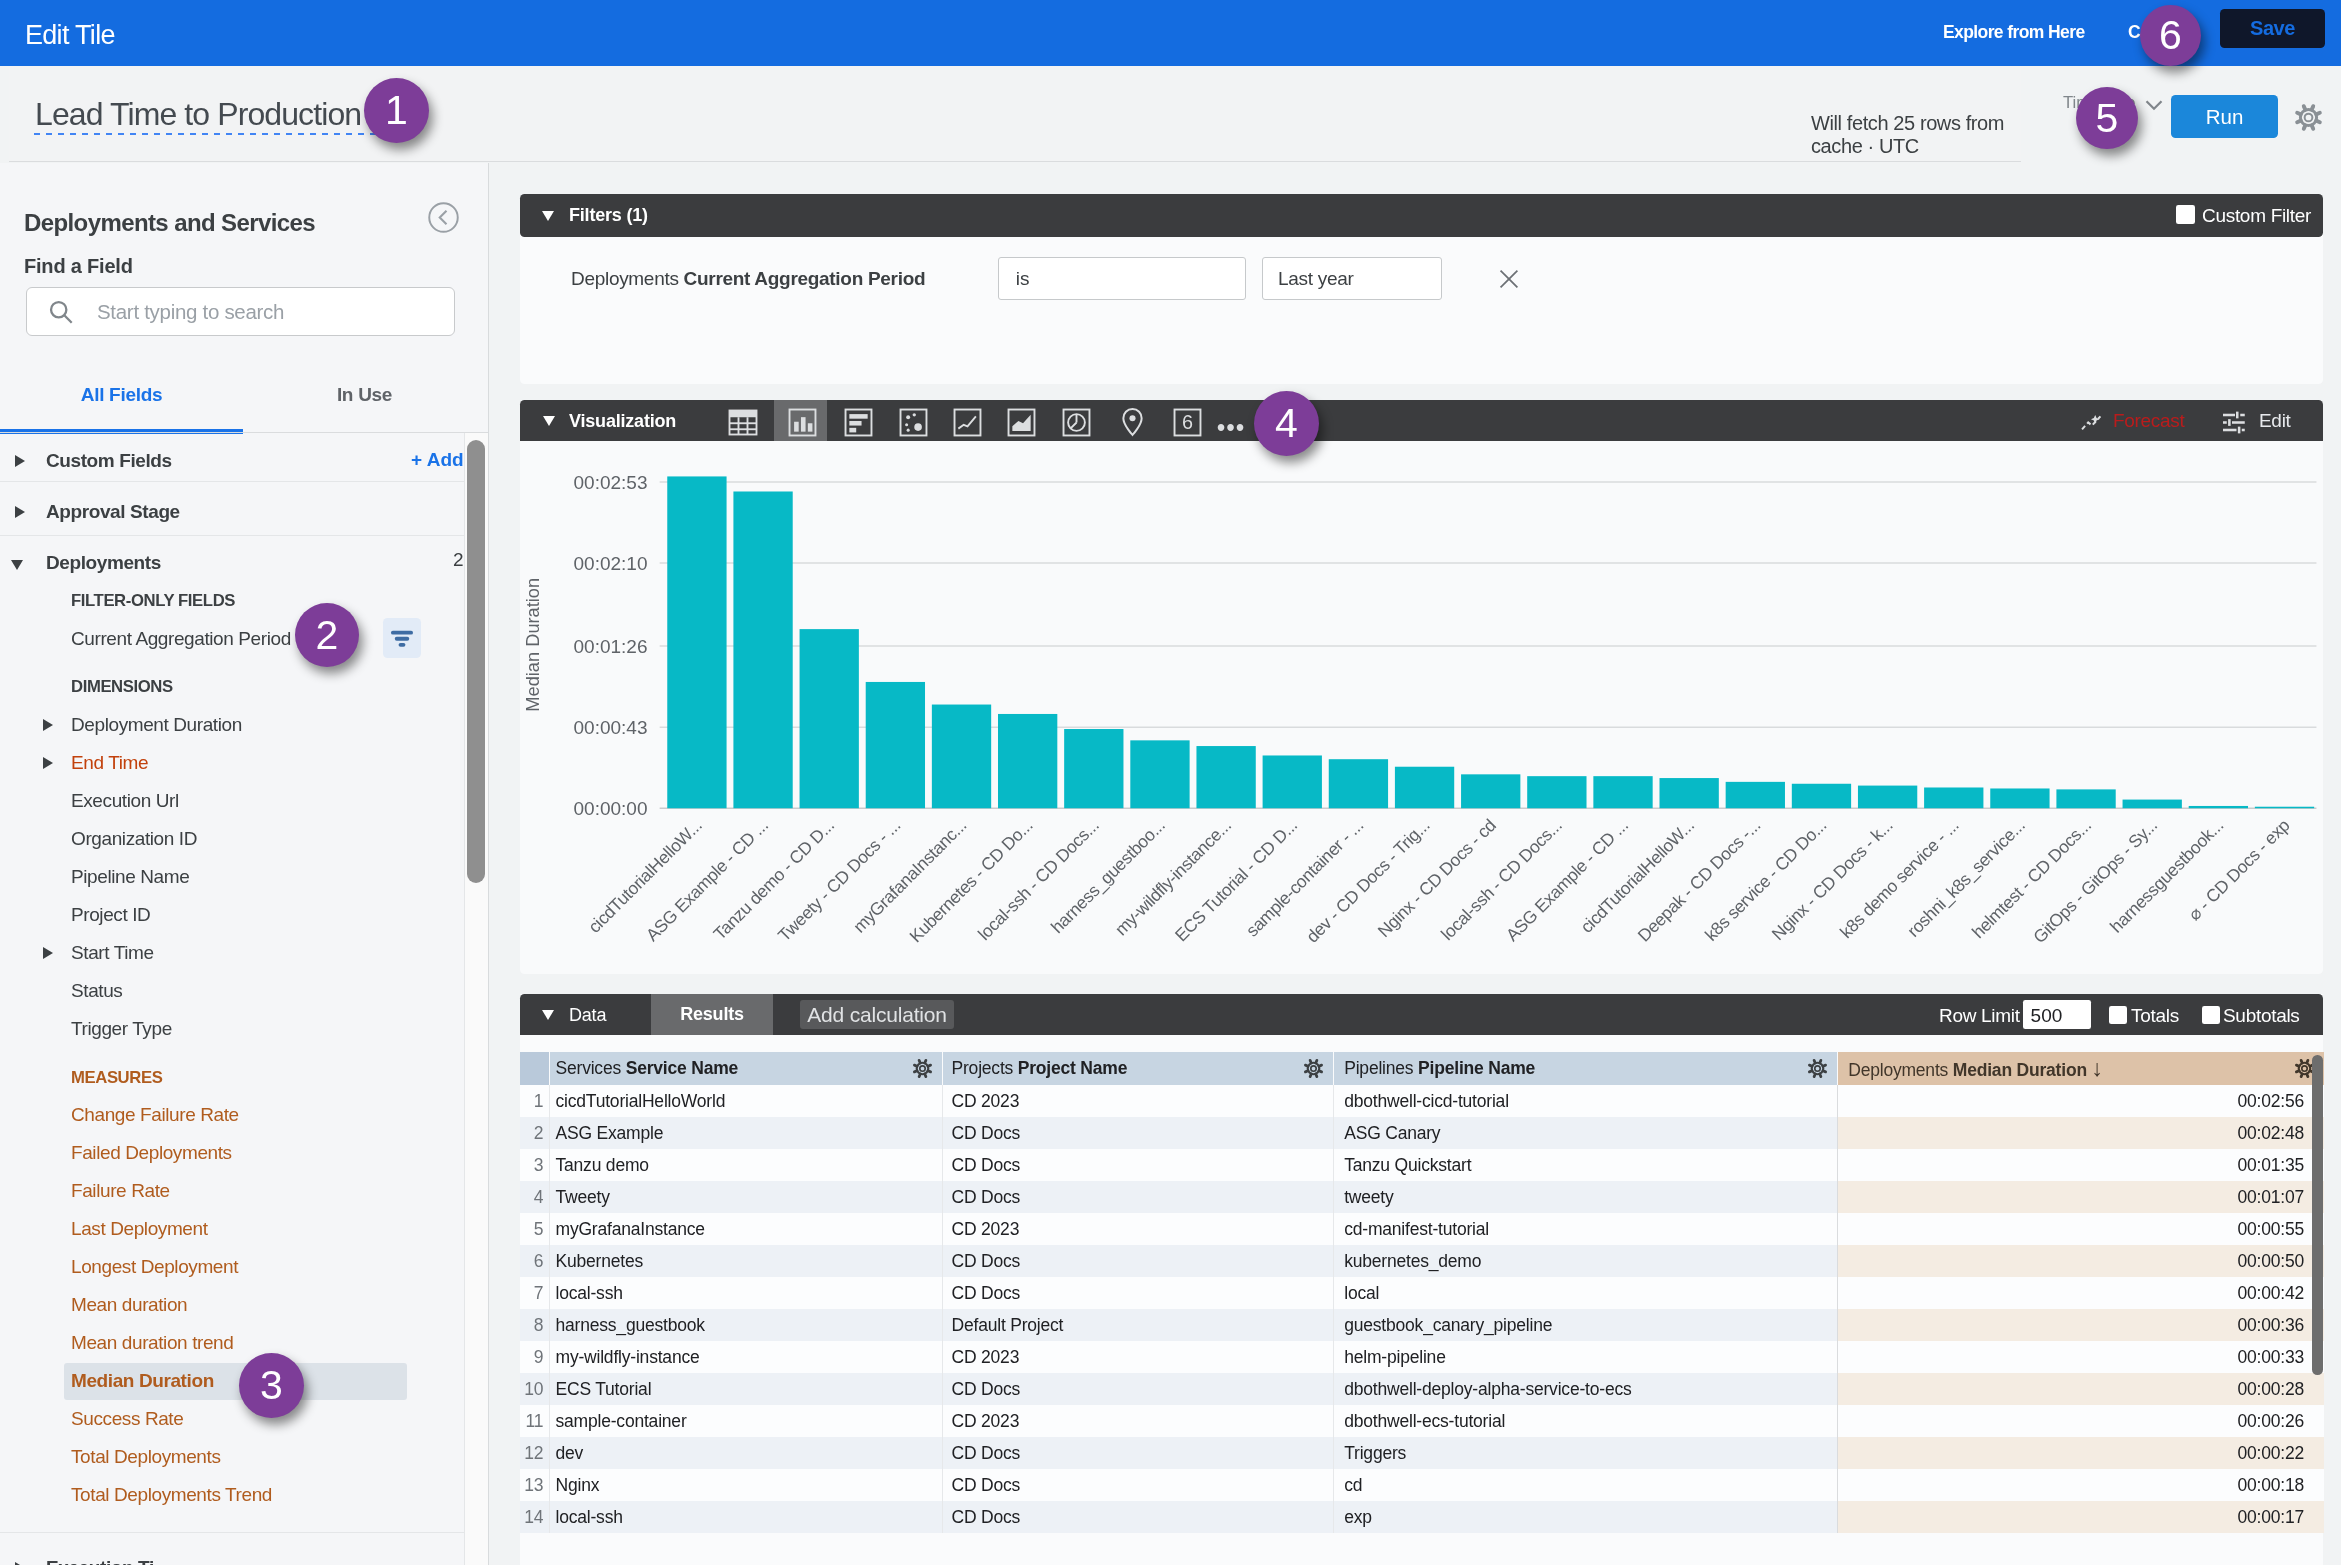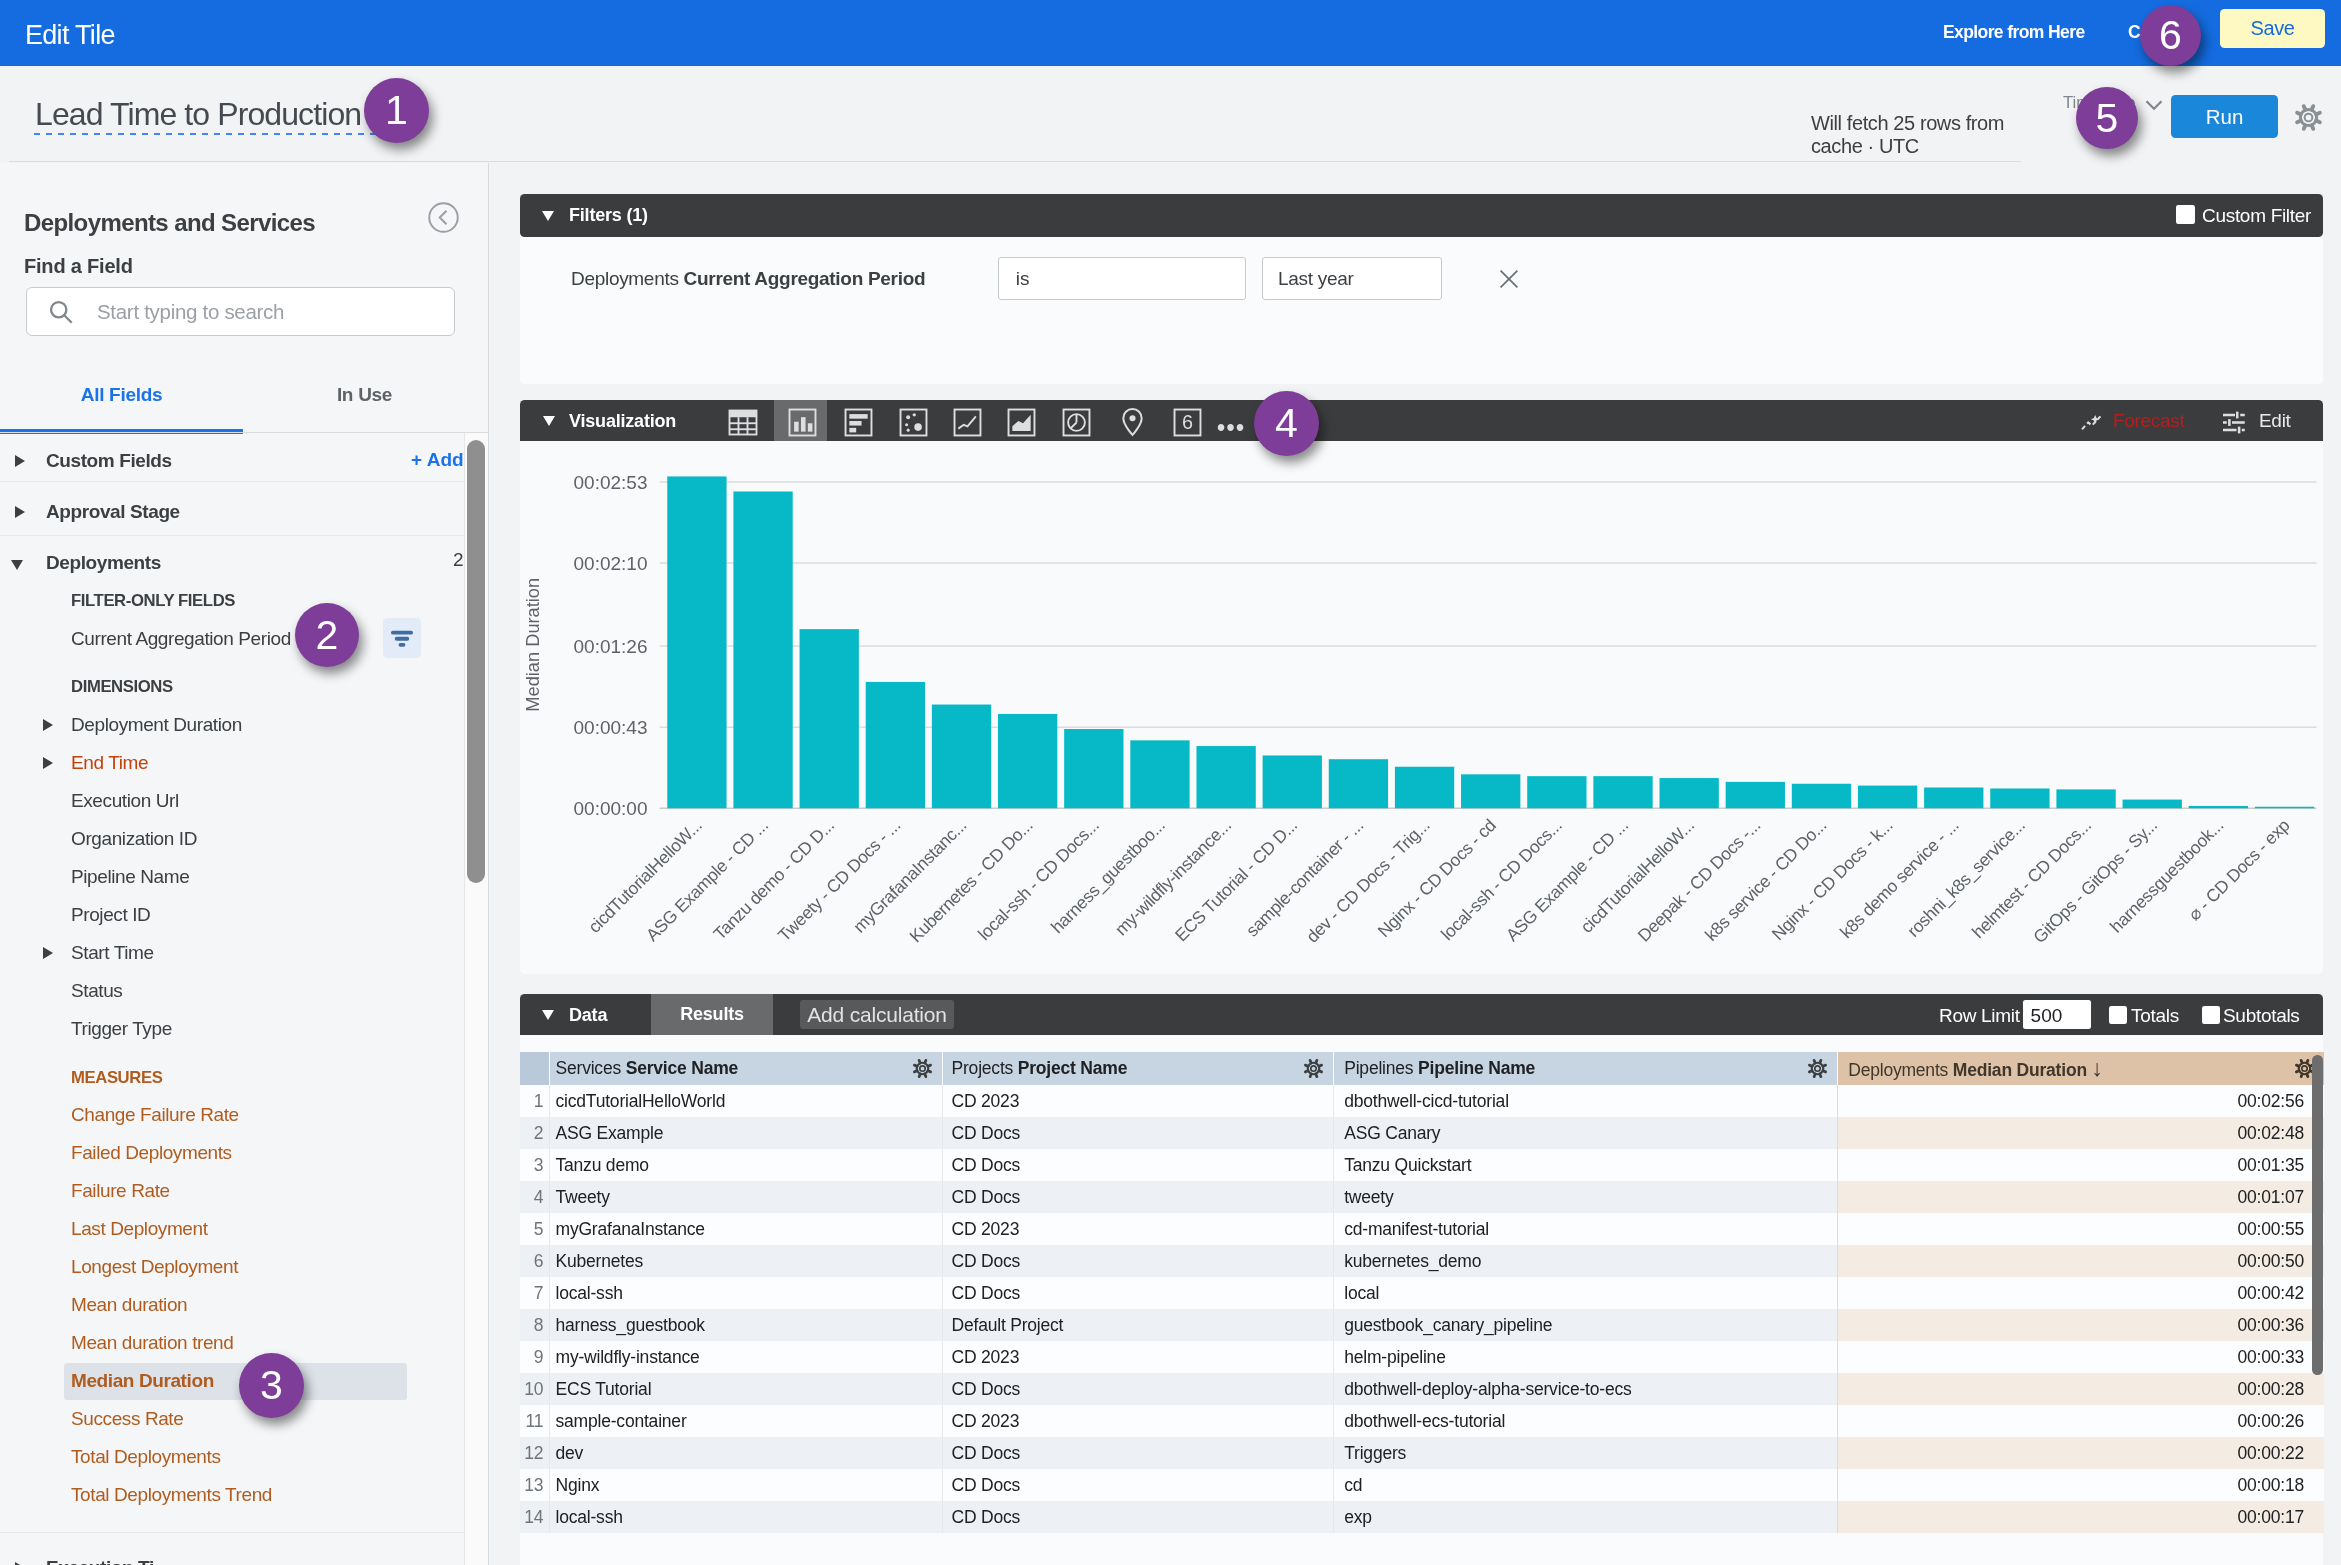--- a/index.html
+++ b/index.html
@@ -4,21 +4,21 @@
 * { margin:0; padding:0; box-sizing:border-box; }
 html,body { width:2342px; height:1566px; overflow:hidden; font-family:"Liberation Sans", sans-serif; background:#f1f3f4; }
 .abs { position:absolute; }
 </style></head>
 <body>
 
 <div class="abs" style="left:0;top:0;width:2342px;height:66px;background:#146ce0">
   <div class="abs" style="left:25px;top:20px;font-size:27px;letter-spacing:-0.7px;color:#fff">Edit Tile</div>
   <div class="abs" style="left:1943px;top:22px;font-size:17.5px;letter-spacing:-0.6px;font-weight:700;color:#fff">Explore from Here</div>
   <div class="abs" style="left:2128px;top:22px;font-size:17.5px;letter-spacing:-0.6px;font-weight:700;color:#fff">Cancel</div>
-  <div class="abs" style="left:2220px;top:9px;width:105px;height:39px;background:#fef9c3;border-radius:4.6px;display:flex;align-items:center;justify-content:center;font-size:20px;letter-spacing:-0.4px;font-weight:400;color:#146ce0">Save</div>
+  <div class="abs" style="left:2220px;top:9px;width:105px;height:39px;background:#0f172a;border-radius:4.6px;display:flex;align-items:center;justify-content:center;font-size:20px;letter-spacing:-0.4px;font-weight:700;color:#146ce0">Save</div>
 </div>
 
 <div class="abs" style="left:9px;top:66px;width:2012px;height:96px;background:#f2f3f4;border-bottom:0.8px solid #dadcde">
   <div class="abs" style="left:26px;top:30px;font-size:32px;letter-spacing:-0.9px;color:#444a50">Lead Time to Production</div>
   <div class="abs" style="left:25px;top:67px;width:373px;height:1.5px;background:repeating-linear-gradient(90deg,#4285f4 0 6px,transparent 6px 12px)"></div>
   <div class="abs" style="left:2054px;top:27px;font-size:16.7px;color:#80868b">Timezone</div>
   <div class="abs" style="left:1802px;top:46px;font-size:20px;letter-spacing:-0.4px;color:#3c4043">Will fetch 25 rows from cache · UTC</div>
   <div class="abs" style="left:2162px;top:29px;width:107px;height:43px;background:#1b87da;border-radius:4.6px;display:flex;align-items:center;justify-content:center;font-size:20.5px;color:#fff">Run</div>
   <svg width="20" height="12" viewBox="0 0 26 16" class="abs" style="left:2135px;top:33px">
       <polyline points="3,3 13,13 23,3" fill="none" stroke="#80868b" stroke-width="3"></polyline>
@@ -274,21 +274,21 @@
 <text transform="translate(2067,507) rotate(-45)" text-anchor="end" font-size="23" letter-spacing="-0.4" fill="#5f6368">helmtest - CD Docs...</text>
 <text transform="translate(2154,507) rotate(-45)" text-anchor="end" font-size="23" letter-spacing="-0.4" fill="#5f6368">GitOps - GitOps - Sy...</text>
 <text transform="translate(2241,507) rotate(-45)" text-anchor="end" font-size="23" letter-spacing="-0.4" fill="#5f6368">harnessguestbook...</text>
 <text transform="translate(2328,507) rotate(-45)" text-anchor="end" font-size="23" letter-spacing="-0.4" fill="#5f6368">⌀ - CD Docs - exp</text>
 <text transform="translate(24,268) rotate(-90)" text-anchor="middle" font-size="24" fill="#5f6368">Median Duration</text>
 </svg>
 
 <div class="abs" style="left:520px;top:994px;width:1803px;height:572px;background:#fafbfc"></div>
 <div class="abs" style="left:520px;top:994px;width:1803px;height:41px;background:#3b3c3e;border-radius:4.6px 4.6px 0 0">
   <div class="abs" style="left:22px;top:16px;width:0;height:0;border-top:10px solid #fff;border-left:6.8px solid transparent;border-right:6.8px solid transparent"></div>
-  <div class="abs" style="left:49px;top:11.4px;font-size:18px;letter-spacing:-0.2px;font-weight:700;color:#fff">Data</div>
+  <div class="abs" style="left:49px;top:11.4px;font-size:18px;letter-spacing:-0.2px;font-weight:400;color:#fff">Data</div>
   <div class="abs" style="left:131px;top:0;width:122px;height:41px;background:#696a6c;display:flex;align-items:center;justify-content:center;font-size:18px;letter-spacing:-0.2px;font-weight:700;color:#fff">Results</div>
   <div class="abs" style="left:280px;top:6px;width:154px;height:29px;background:#58595b;border-radius:3px;display:flex;align-items:center;justify-content:center;font-size:21px;letter-spacing:-0.2px;color:#e0e2e4">Add calculation</div>
   <div class="abs" style="left:1419px;top:11.4px;font-size:19px;letter-spacing:-0.3px;color:#fff">Row Limit</div>
   <div class="abs" style="left:1503px;top:6px;width:68px;height:29px;background:#fff;border-radius:2.3px;font-size:19px;color:#202124;padding:4.6px 0 0 7.6px">500</div>
   <div class="abs" style="left:1589px;top:12px;width:17.5px;height:17.5px;background:#fff;border-radius:2.3px"></div>
   <div class="abs" style="left:1611px;top:11.4px;font-size:19px;letter-spacing:-0.3px;color:#fff">Totals</div>
   <div class="abs" style="left:1682px;top:12px;width:17.5px;height:17.5px;background:#fff;border-radius:2.3px"></div>
   <div class="abs" style="left:1703px;top:11.4px;font-size:19px;letter-spacing:-0.3px;color:#fff">Subtotals</div>
 </div>
 <table style="position:absolute;left:520px;top:1052px;width:1803px;border-collapse:collapse;table-layout:fixed;font-size:17.5px;letter-spacing:-0.2px;color:#202124">

